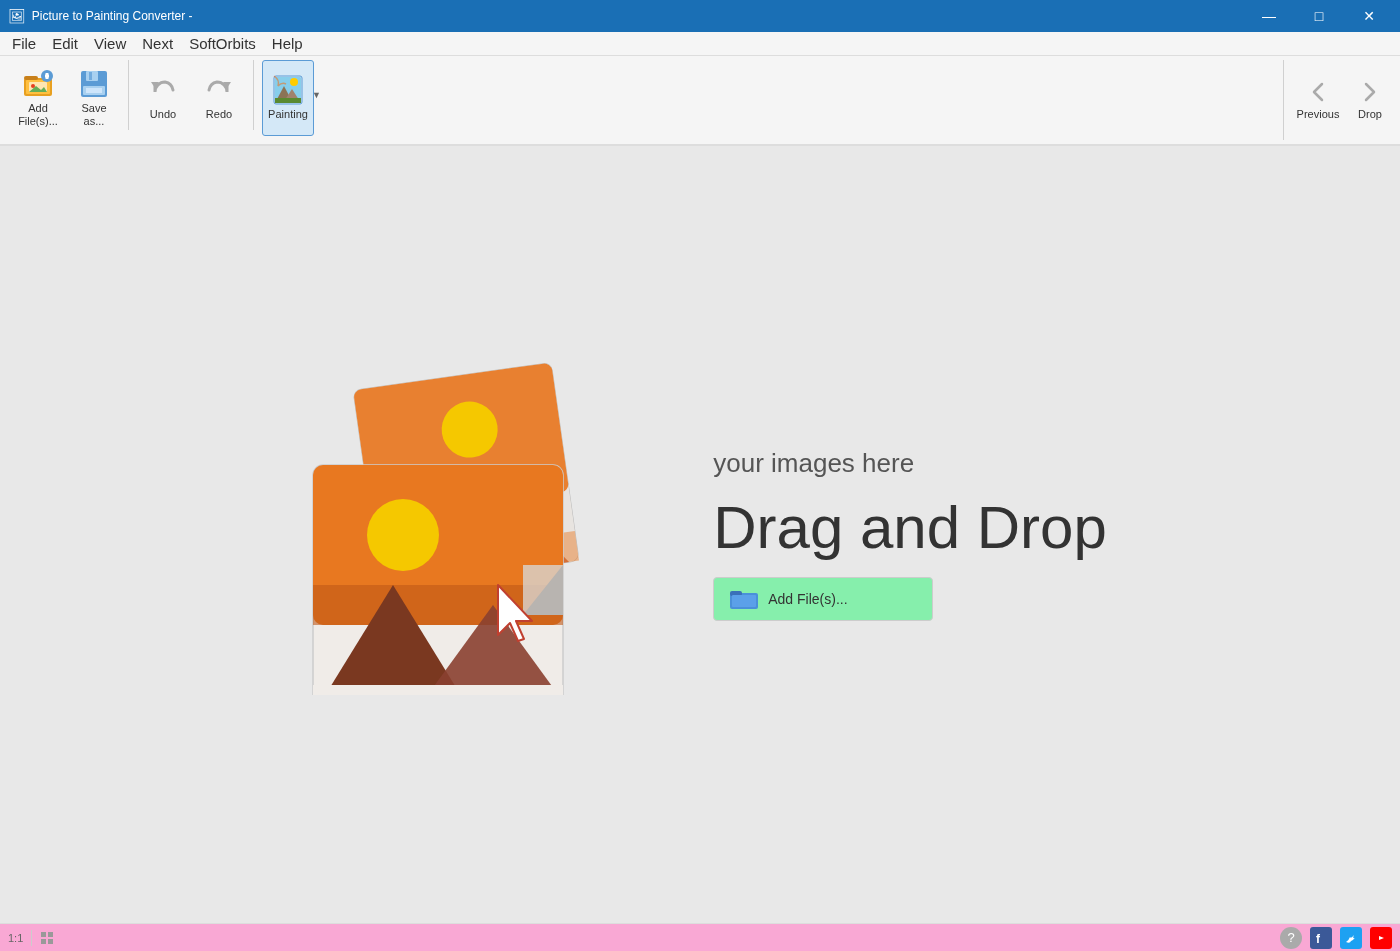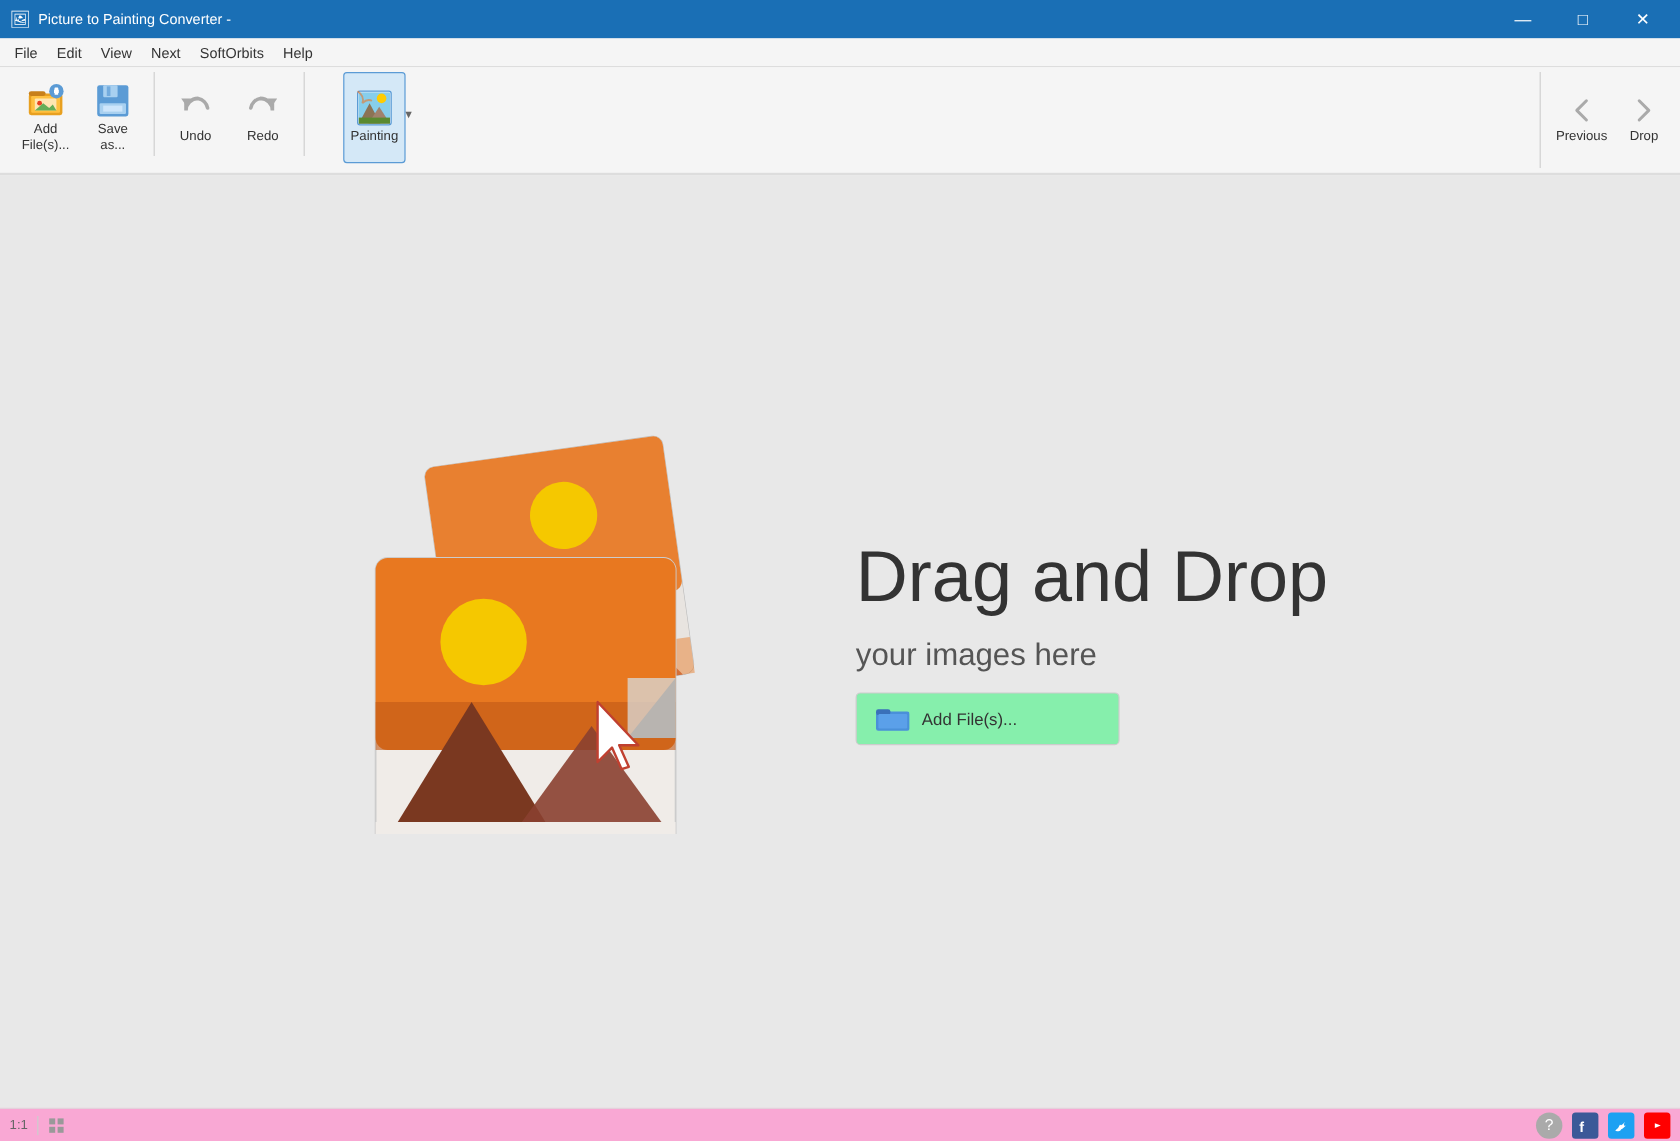--- a/index.html
+++ b/index.html
@@ -56,21 +56,21 @@
       background: #f5f5f5;
       height: 24px;
       display: flex;
       align-items: center;
       border-bottom: 1px solid #ddd;
       flex-shrink: 0;
       padding: 0 4px;
     }
     .menu-item {
       padding: 2px 8px;
-      font-size: 12px;
+      font-size: 15px;
       color: #333;
       cursor: pointer;
       height: 100%;
       display: flex;
       align-items: center;
     }
 
     
     #toolbar {
       background: #f5f5f5;
@@ -99,21 +99,20 @@
       height: 76px;
       background: transparent;
       border: 1px solid transparent;
       border-radius: 3px;
       cursor: pointer;
       padding: 4px;
     }
     .toolbar-btn.active {
       background: #d4e8f7;
       border-color: #5b9bd5;
-      margin-left: 24px;
     }
     .toolbar-btn-label {
       font-size: 11px;
       color: #333;
       text-align: center;
       line-height: 1.2;
     }
     .toolbar-separator {
       width: 1px;
       height: 70px;
@@ -389,22 +388,22 @@
           <polygon points="270,180 270,230 230,230" fill="#b8b4b0"></polygon>
         </g>
 
         <g transform="translate(205, 230)">
           <polygon points="0,0 0,50 12,38 20,56 26,54 18,36 34,36" fill="white" stroke="#c04030" stroke-width="2" stroke-linejoin="round"></polygon>
         </g>
       </svg>
     </div>
 
     <div id="drop-text-area">
+      <div id="drag-drop-subtitle">your images here</div>
       <div id="drag-drop-title">Drag and Drop</div>
-      <div id="drag-drop-subtitle">your images here</div>
       <button id="add-files-btn">
 
         <svg width="28" height="22" viewBox="0 0 28 22">
           <rect x="0" y="5" width="28" height="16" rx="2" fill="#4a90d9"></rect>
           <rect x="0" y="3" width="12" height="5" rx="2" fill="#3a70b9"></rect>
           <rect x="2" y="7" width="24" height="12" rx="1" fill="#5ba0e9"></rect>
         </svg>
         <span>Add File(s)...</span>
       </button>
     </div>

